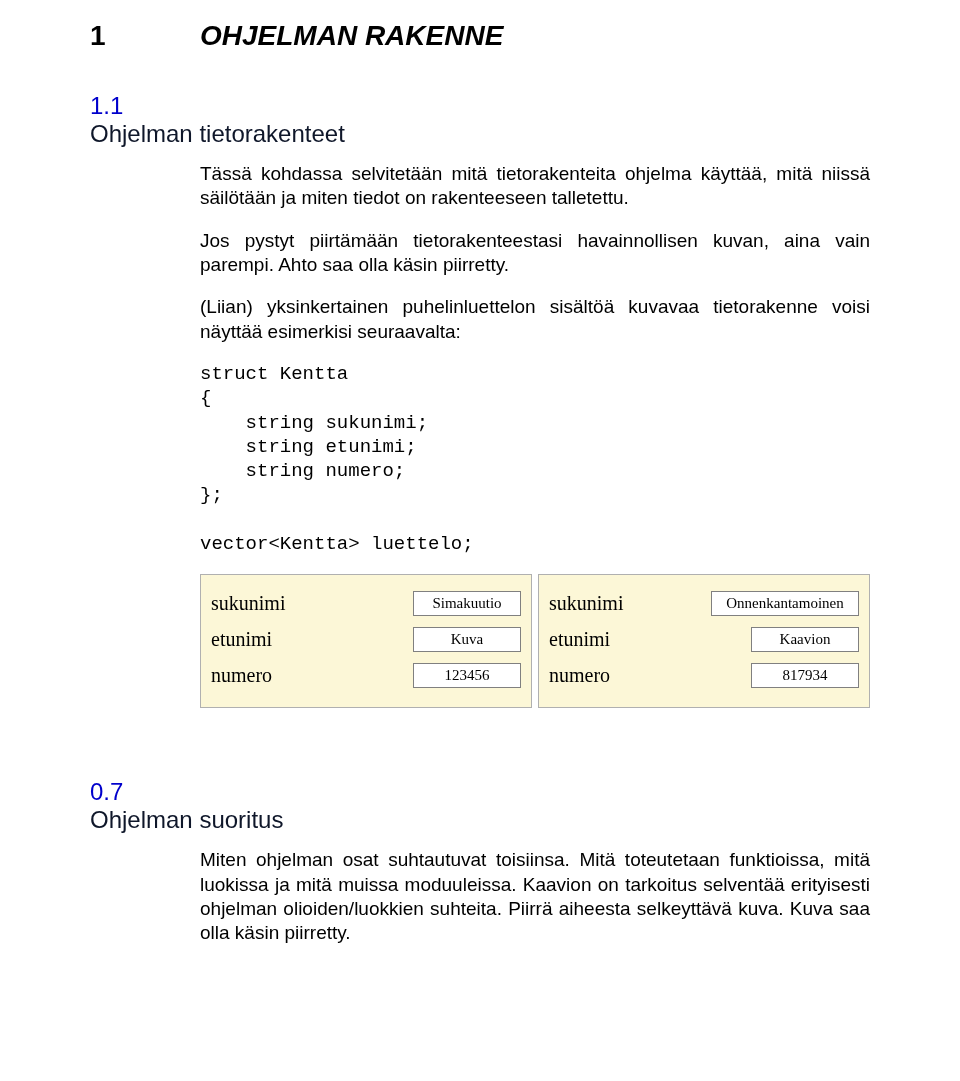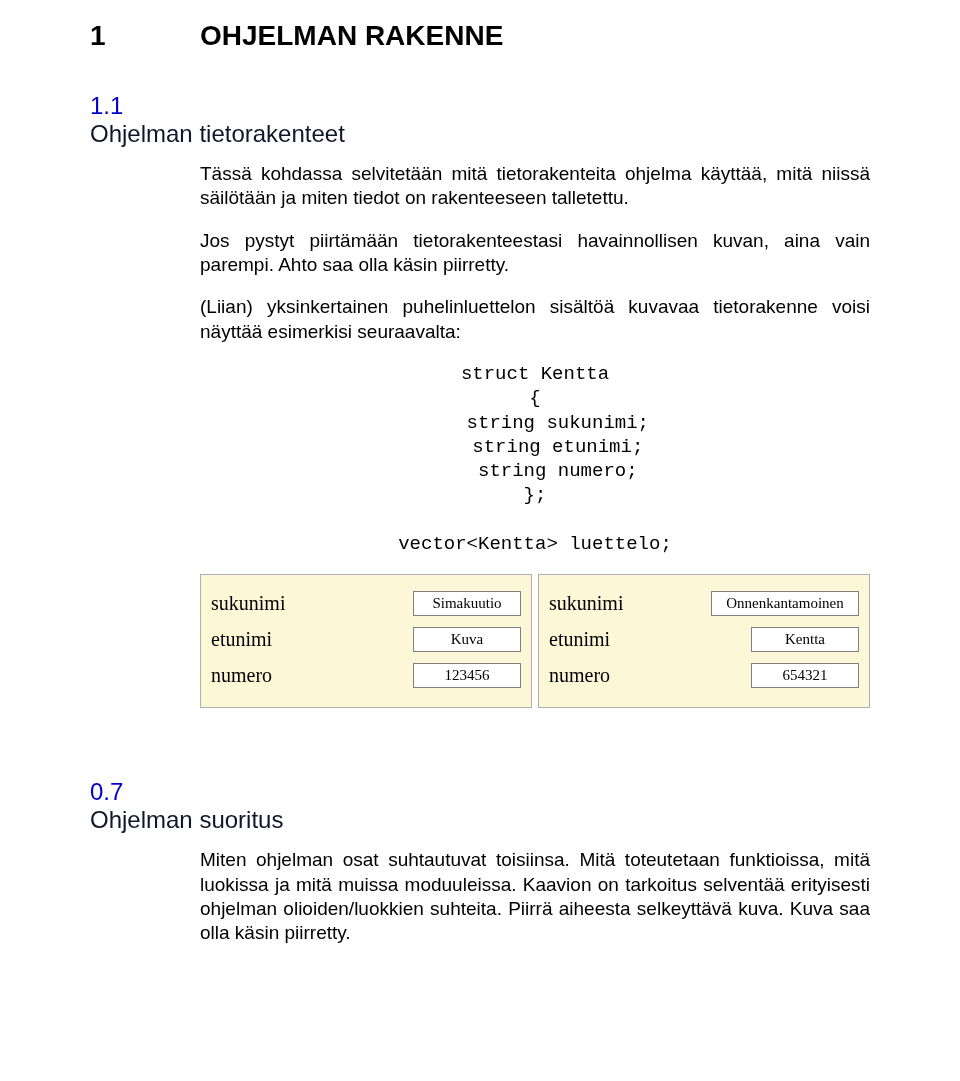--- a/index.html
+++ b/index.html
@@ -24,20 +24,21 @@
   }
   .h1-num {
     font-size: 28px;
     font-weight: bold;
     width: 110px;
     flex-shrink: 0;
   }
   .h1-title {
     font-size: 28px;
     font-weight: bold;
+    font-style: italic;
   }
   .h2-row {
     display: flex;
     align-items: baseline;
     margin-bottom: 14px;
     flex-direction: column;
   }
   .h2-num {
     font-size: 24px;
     color: #0000cc;
@@ -56,21 +57,20 @@
     line-height: 1.28;
     text-align: justify;
     margin: 0 0 18px 0;
   }
   .code {
     font-family: "Courier New", monospace;
     font-size: 19px;
     line-height: 1.28;
     white-space: pre;
     margin: 16px 0 18px 0;
-    text-align: center;
   }
   .diagram-wrap {
     display: flex;
     gap: 6px;
     margin-bottom: 70px;
   }
   .card {
     background: #fcf7d7;
     border: 1px solid #b0b0b0;
     box-sizing: border-box;
@@ -143,25 +143,25 @@
           <span class="field-box">123456</span>
         </div>
       </div>
       <div class="card">
         <div class="field-row">
           <span class="field-label">sukunimi</span>
           <span class="field-box" style="min-width:130px">Onnenkantamoinen</span>
         </div>
         <div class="field-row">
           <span class="field-label">etunimi</span>
-          <span class="field-box">Kentta</span>
+          <span class="field-box">Kaavion</span>
         </div>
         <div class="field-row">
           <span class="field-label">numero</span>
-          <span class="field-box">654321</span>
+          <span class="field-box">817934</span>
         </div>
       </div>
     </div>
   </div>
 
   <div class="h2-row">
     <div class="h2-num">0.7</div>
     <div class="h2-title">Ohjelman suoritus</div>
   </div>
 

